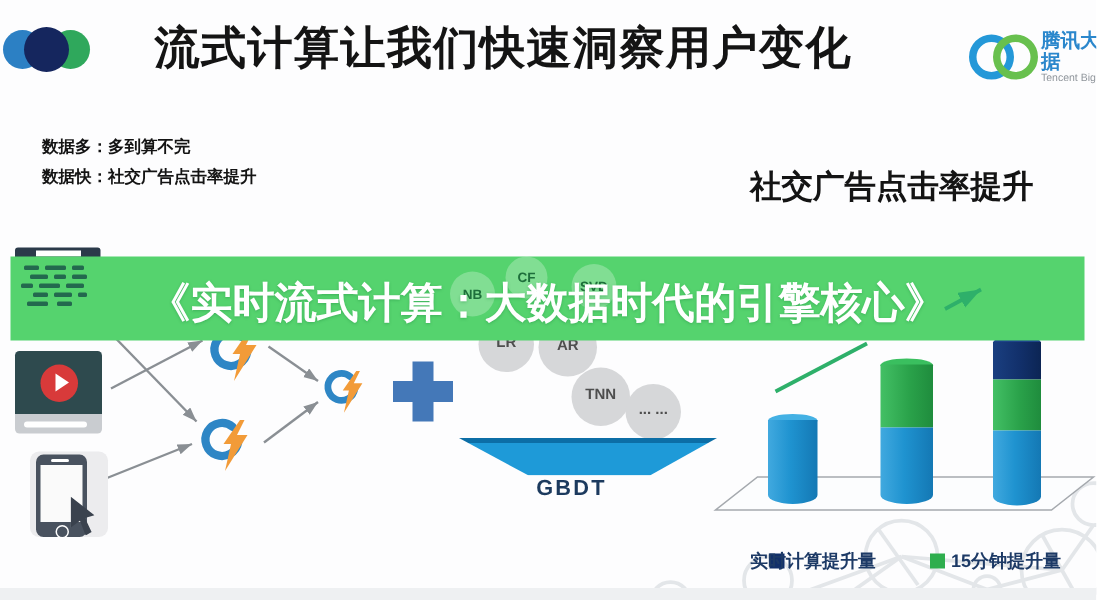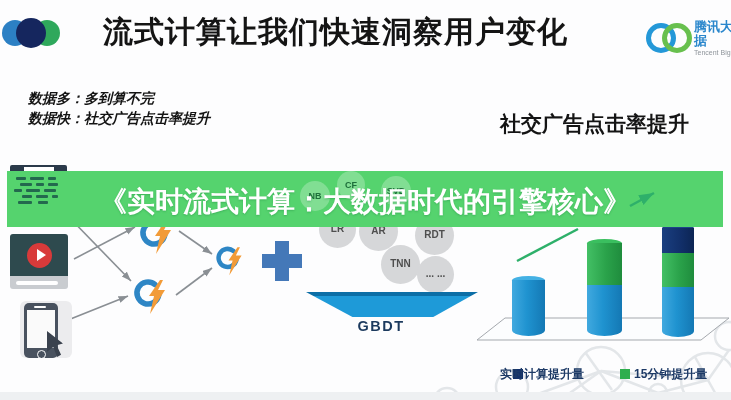--- a/index.html
+++ b/index.html
@@ -6,21 +6,21 @@
   .stage{position:relative;width:731px;height:400px;background:#fdfdfe;overflow:hidden;
          font-family:"Liberation Sans","DejaVu Sans",sans-serif;}
   .abs{position:absolute;}
   
   .title{left:58px;top:12px;font-size:30px;font-weight:bold;color:#141414;letter-spacing:1px;white-space:nowrap;margin-left:45px;}
   .dot{position:absolute;border-radius:50%;}
   .brand-cn{font-size:13px;font-weight:bold;color:#2b87cc;line-height:14px;}
   .brand-en{font-size:7px;color:#8f959b;line-height:9px;}
   .ring{position:absolute;width:20px;height:20px;border-radius:50%;background:transparent;}
   
-  .intro{font-size:14px;font-weight:bold;color:#141414;white-space:nowrap;font-style:italic;}
+  .intro{font-size:11px;font-weight:bold;color:#141414;white-space:nowrap;}
   .chart-title{left:500px;top:110px;font-size:21px;font-weight:bold;color:#141414;white-space:nowrap;}
   
   .band{left:7px;top:171px;width:716px;height:56px;background:#55d36e;z-index:30;}
   .band-text{left:7px;top:183px;width:716px;text-align:center;font-size:28px;font-weight:bold;color:#ffffff;
              z-index:32;letter-spacing:0px;white-space:nowrap;text-shadow:0 1px 2px rgba(20,120,55,.35);}
   .dash{position:absolute;height:3px;background:rgba(16,64,66,.72);z-index:31;border-radius:1px;}
   .gcircle{position:absolute;border-radius:50%;background:rgba(255,255,255,.26);color:rgba(24,104,54,.95);
            font-weight:bold;font-size:9px;display:flex;align-items:center;justify-content:center;z-index:31;}
   
   .mcircle{position:absolute;border-radius:50%;background:#d6d7d9;color:#4e4e4e;font-weight:bold;font-size:10px;
@@ -160,21 +160,20 @@
     <polygon points="505,318 729,318 701,340 477,340" fill="rgba(252,253,254,0.85)" stroke="#a5a9ae" stroke-width="1"></polygon>
   </svg>
 
   <div class="abs" style="left:262px;top:241px;width:40px;height:40px;z-index:5;">
     <div class="plusbar" style="left:0;top:13px;width:40px;height:14px;"></div>
     <div class="plusbar" style="left:13px;top:0;width:14px;height:40px;"></div>
   </div>
 
   <div class="mcircle" style="left:319px;top:211px;width:37px;height:37px;">LR</div>
   <div class="mcircle" style="left:359px;top:212px;width:39px;height:39px;">AR</div>
-  <div class="mcircle" style="left:415px;top:216px;width:39px;height:39px;">RDT</div>
   <div class="mcircle" style="left:381px;top:245px;width:39px;height:39px;">TNN</div>
   <div class="mcircle" style="left:417px;top:256px;width:37px;height:37px;">... ...</div>
 
   <div class="abs funnel"></div>
   <div class="abs spark">GBDT</div>
 
   <div class="cyl" style="left:512px;top:276px;width:33px;height:60px;">
     <div class="cap" style="top:0;background:#44b1e4;"></div>
     <div class="seg seg-blue seg-bottom" style="top:4px;height:56px;"></div>
   </div>

